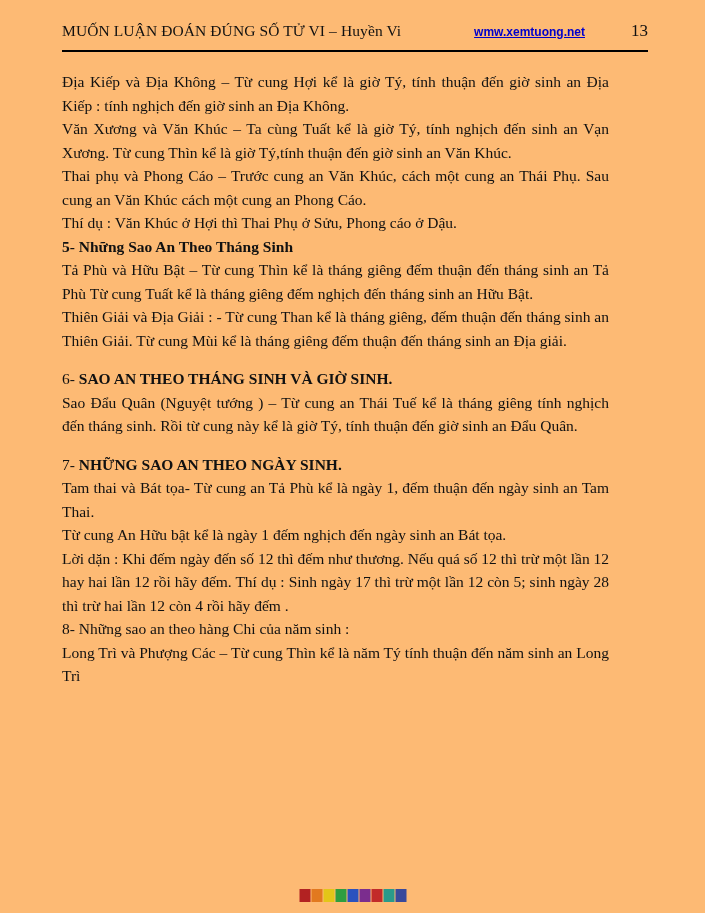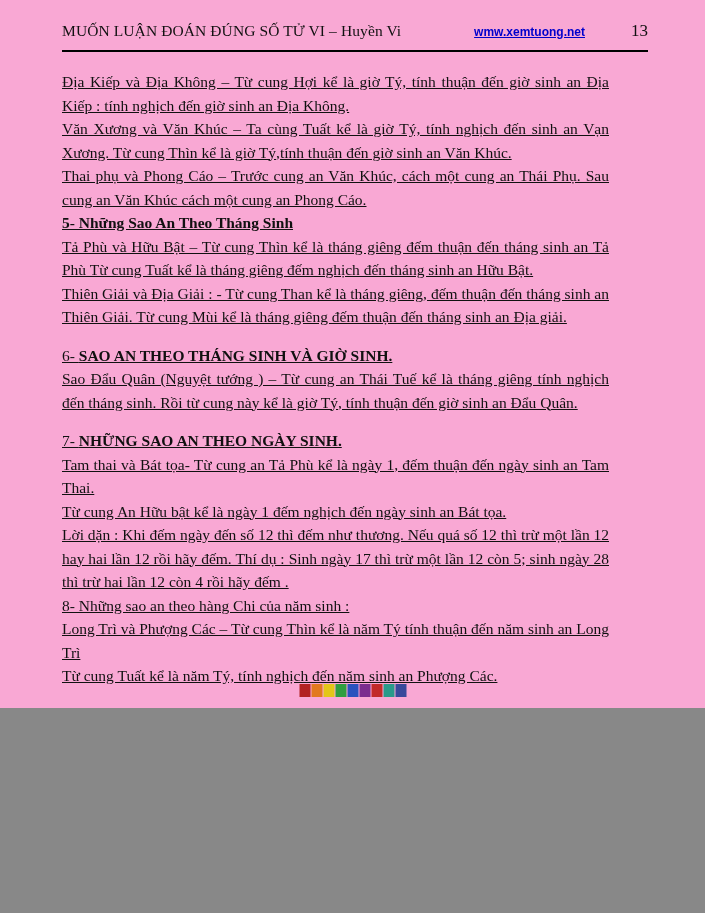--- a/index.html
+++ b/index.html
@@ -1,36 +1,36 @@
 <!DOCTYPE html>
 <html><head>
 <meta charset="utf-8">
 <style>
   html,body { margin:0; padding:0; background:#888; }
   .page {
-    width:705px; height:708px; margin:0 auto; background:#f9a8d4;
+    width:705px; height:913px; margin:0 auto; background:#fdba74;
     font-family:"Liberation Serif","DejaVu Serif",serif; color:#111;
     position:relative; overflow:hidden; box-sizing:border-box;
   }
   .header {
     display:flex; align-items:baseline;
     margin:21px 57px 0 62px; padding-bottom:9px;
     border-bottom:2px solid #000;
   }
   .header .title { font-size:15.5px; white-space:nowrap; letter-spacing:0.1px; }
   .header .link {
     margin-left:auto; margin-right:46px;
     font-family:"Liberation Sans","DejaVu Sans",sans-serif;
     font-weight:bold; font-size:12px; color:#0000cc;
     text-decoration:underline; cursor:pointer; white-space:nowrap;
   }
   .header .pageno { font-size:17px; }
   .body {
     margin:18px 96px 0 62px;
-    text-align:justify; font-size:15.5px; line-height:23.5px;text-decoration:underline;
+    text-align:justify; font-size:15.5px; line-height:23.5px;
   }
   .body p { margin:0; }
   .body p.gap { margin-top:15px; }
   .body p.bold-all { font-weight:bold; }
   .body span.btxt { font-weight:bold; }
   .watermark {
     position:absolute; bottom:11px; left:50%; transform:translateX(-50%);
     display:flex; gap:1px;
   }
   .watermark i { display:block; width:11px; height:13px; }
@@ -43,32 +43,32 @@
   <div class="header">
     <span class="title">MUỐN LUẬN ĐOÁN ĐÚNG SỐ TỬ VI – Huyền Vi</span>
     <span class="link">wmw.xemtuong.net</span>
     <span class="pageno">13</span>
   </div>
 
   <div class="body">
     <p><span>Địa Kiếp và Địa Không – Từ cung Hợi kể là giờ Tý, tính thuận đến giờ sinh an Địa Kiếp : tính nghịch đến giờ sinh an Địa Không.</span></p>
     <p><span>Văn Xương và Văn Khúc – Ta cùng Tuất kể là giờ Tý, tính nghịch đến sinh an Vạn Xương. Từ cung Thìn kể là giờ Tý,tính thuận đến giờ sinh an Văn Khúc.</span></p>
     <p><span>Thai phụ và Phong Cáo – Trước cung an Văn Khúc, cách một cung an Thái Phụ. Sau cung an Văn Khúc cách một cung an Phong Cáo.</span></p>
+    <p><span>Thí dụ : Văn Khúc ở Hợi thì Thai Phụ ở Sửu, Phong cáo ở Dậu.</span></p>
     <p class="bold-all"><span>5- Những Sao An Theo Tháng Sinh</span></p>
     <p><span>Tả Phù và Hữu Bật – Từ cung Thìn kể là tháng giêng đếm thuận đến tháng sinh an Tả Phù Từ cung Tuất kể là tháng giêng đếm nghịch đến tháng sinh an Hữu Bật.</span></p>
     <p><span>Thiên Giải và Địa Giải : - Từ cung Than kể là tháng giêng, đếm thuận đến tháng sinh an Thiên Giải. Từ cung Mùi kể là tháng giêng đếm thuận đến tháng sinh an Địa giải.</span></p>
     <p class="gap"><span>6- </span><span class="btxt">SAO AN THEO THÁNG SINH VÀ GIỜ SINH.</span></p>
     <p><span>Sao Đẩu Quân (Nguyệt tướng ) – Từ cung an Thái Tuế kể là tháng giêng tính nghịch đến tháng sinh. Rồi từ cung này kể là giờ Tý, tính thuận đến giờ sinh an Đẩu Quân.</span></p>
     <p class="gap"><span>7- </span><span class="btxt">NHỮNG SAO AN THEO NGÀY SINH.</span></p>
     <p><span>Tam thai và Bát tọa- Từ cung an Tả Phù kể là ngày 1, đếm thuận đến ngày sinh an Tam Thai.</span></p>
     <p><span>Từ cung An Hữu bật kể là ngày 1 đếm nghịch đến ngày sinh an Bát tọa.</span></p>
     <p><span>Lời dặn : Khi đếm ngày đến số 12 thì đếm như thương. Nếu quá số 12 thì trừ một lần 12 hay hai lần 12 rồi hãy đếm. Thí dụ : Sinh ngày 17 thì trừ một lần 12 còn 5; sinh ngày 28 thì trừ hai lần 12 còn 4 rồi hãy đếm .</span></p>
     <p><span>8- Những sao an theo hàng Chi của năm sinh :</span></p>
     <p><span>Long Trì và Phượng Các – Từ cung Thìn kể là năm Tý tính thuận đến năm sinh an Long Trì</span></p>
-    <p><span>Từ cung Tuất kể là năm Tý, tính nghịch đến năm sinh an Phượng Các.</span></p>
   </div>
 
   <div class="watermark">
     <i style="background: rgb(178, 34, 34);"></i>
     <i style="background: rgb(226, 121, 31);"></i>
     <i style="background: rgb(227, 198, 24);"></i>
     <i style="background: rgb(46, 158, 63);"></i>
     <i style="background: rgb(42, 82, 190);"></i>
     <i style="background: rgb(123, 45, 142);"></i>
     <i style="background: rgb(194, 42, 42);"></i>

